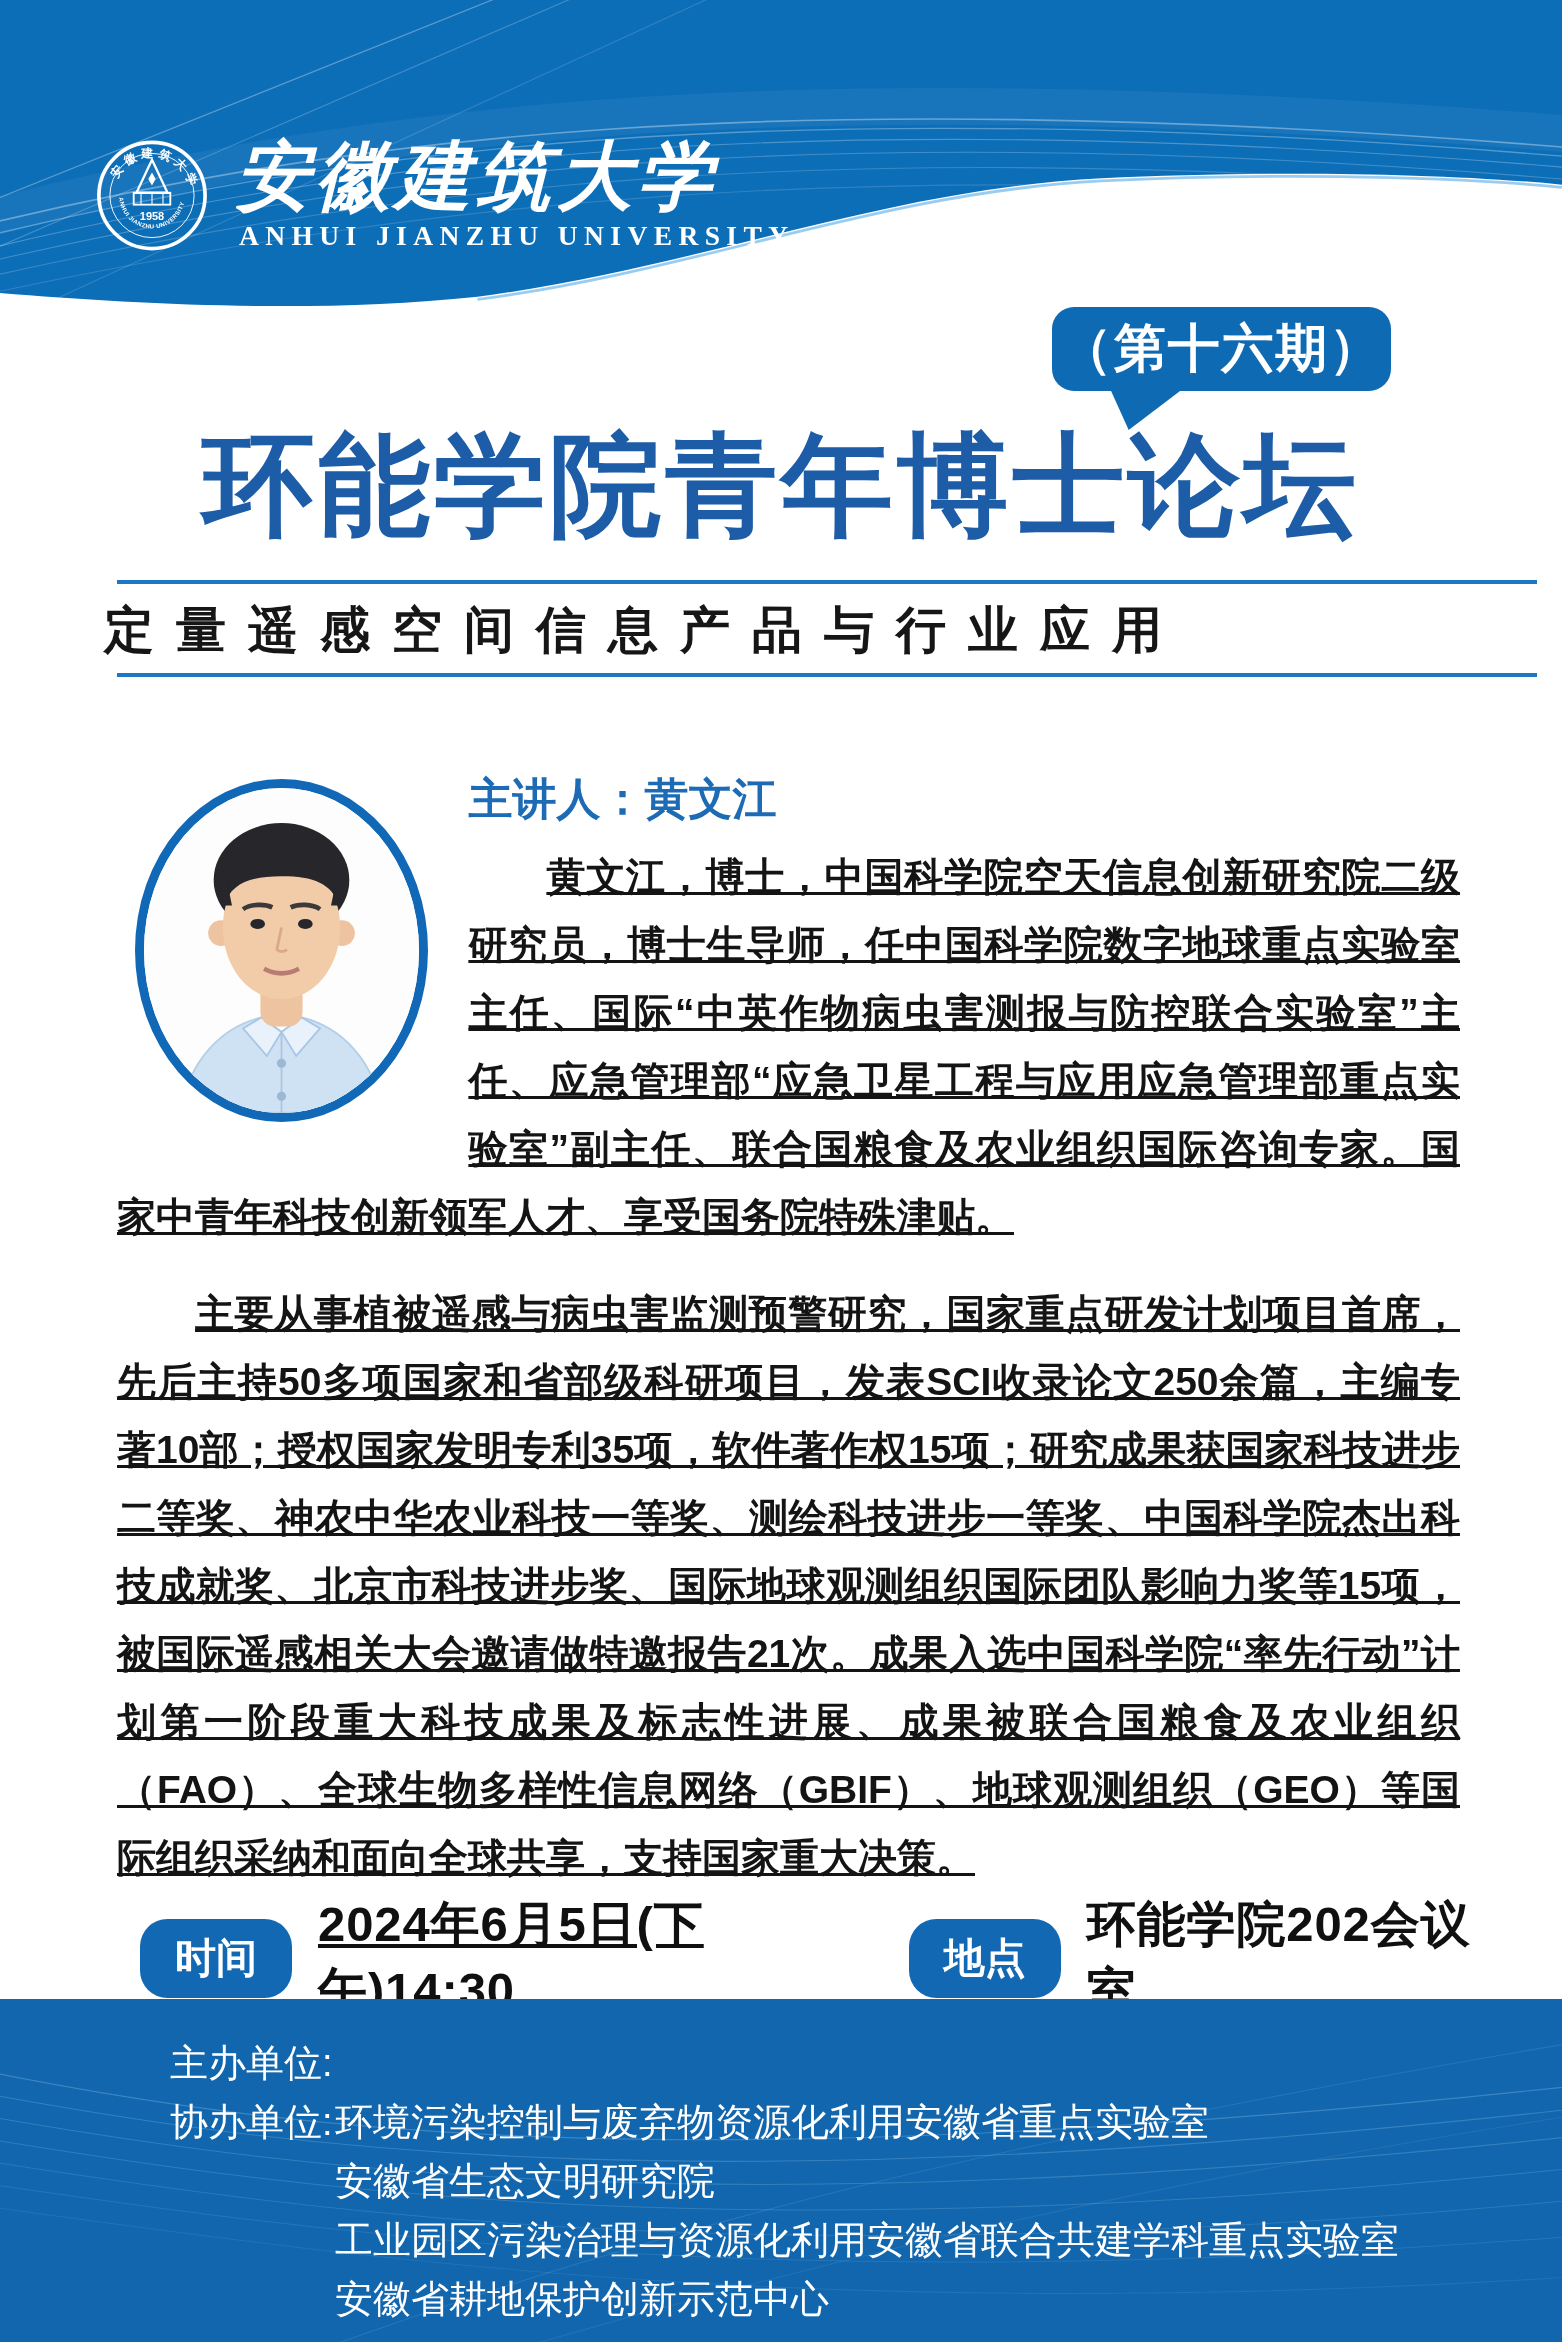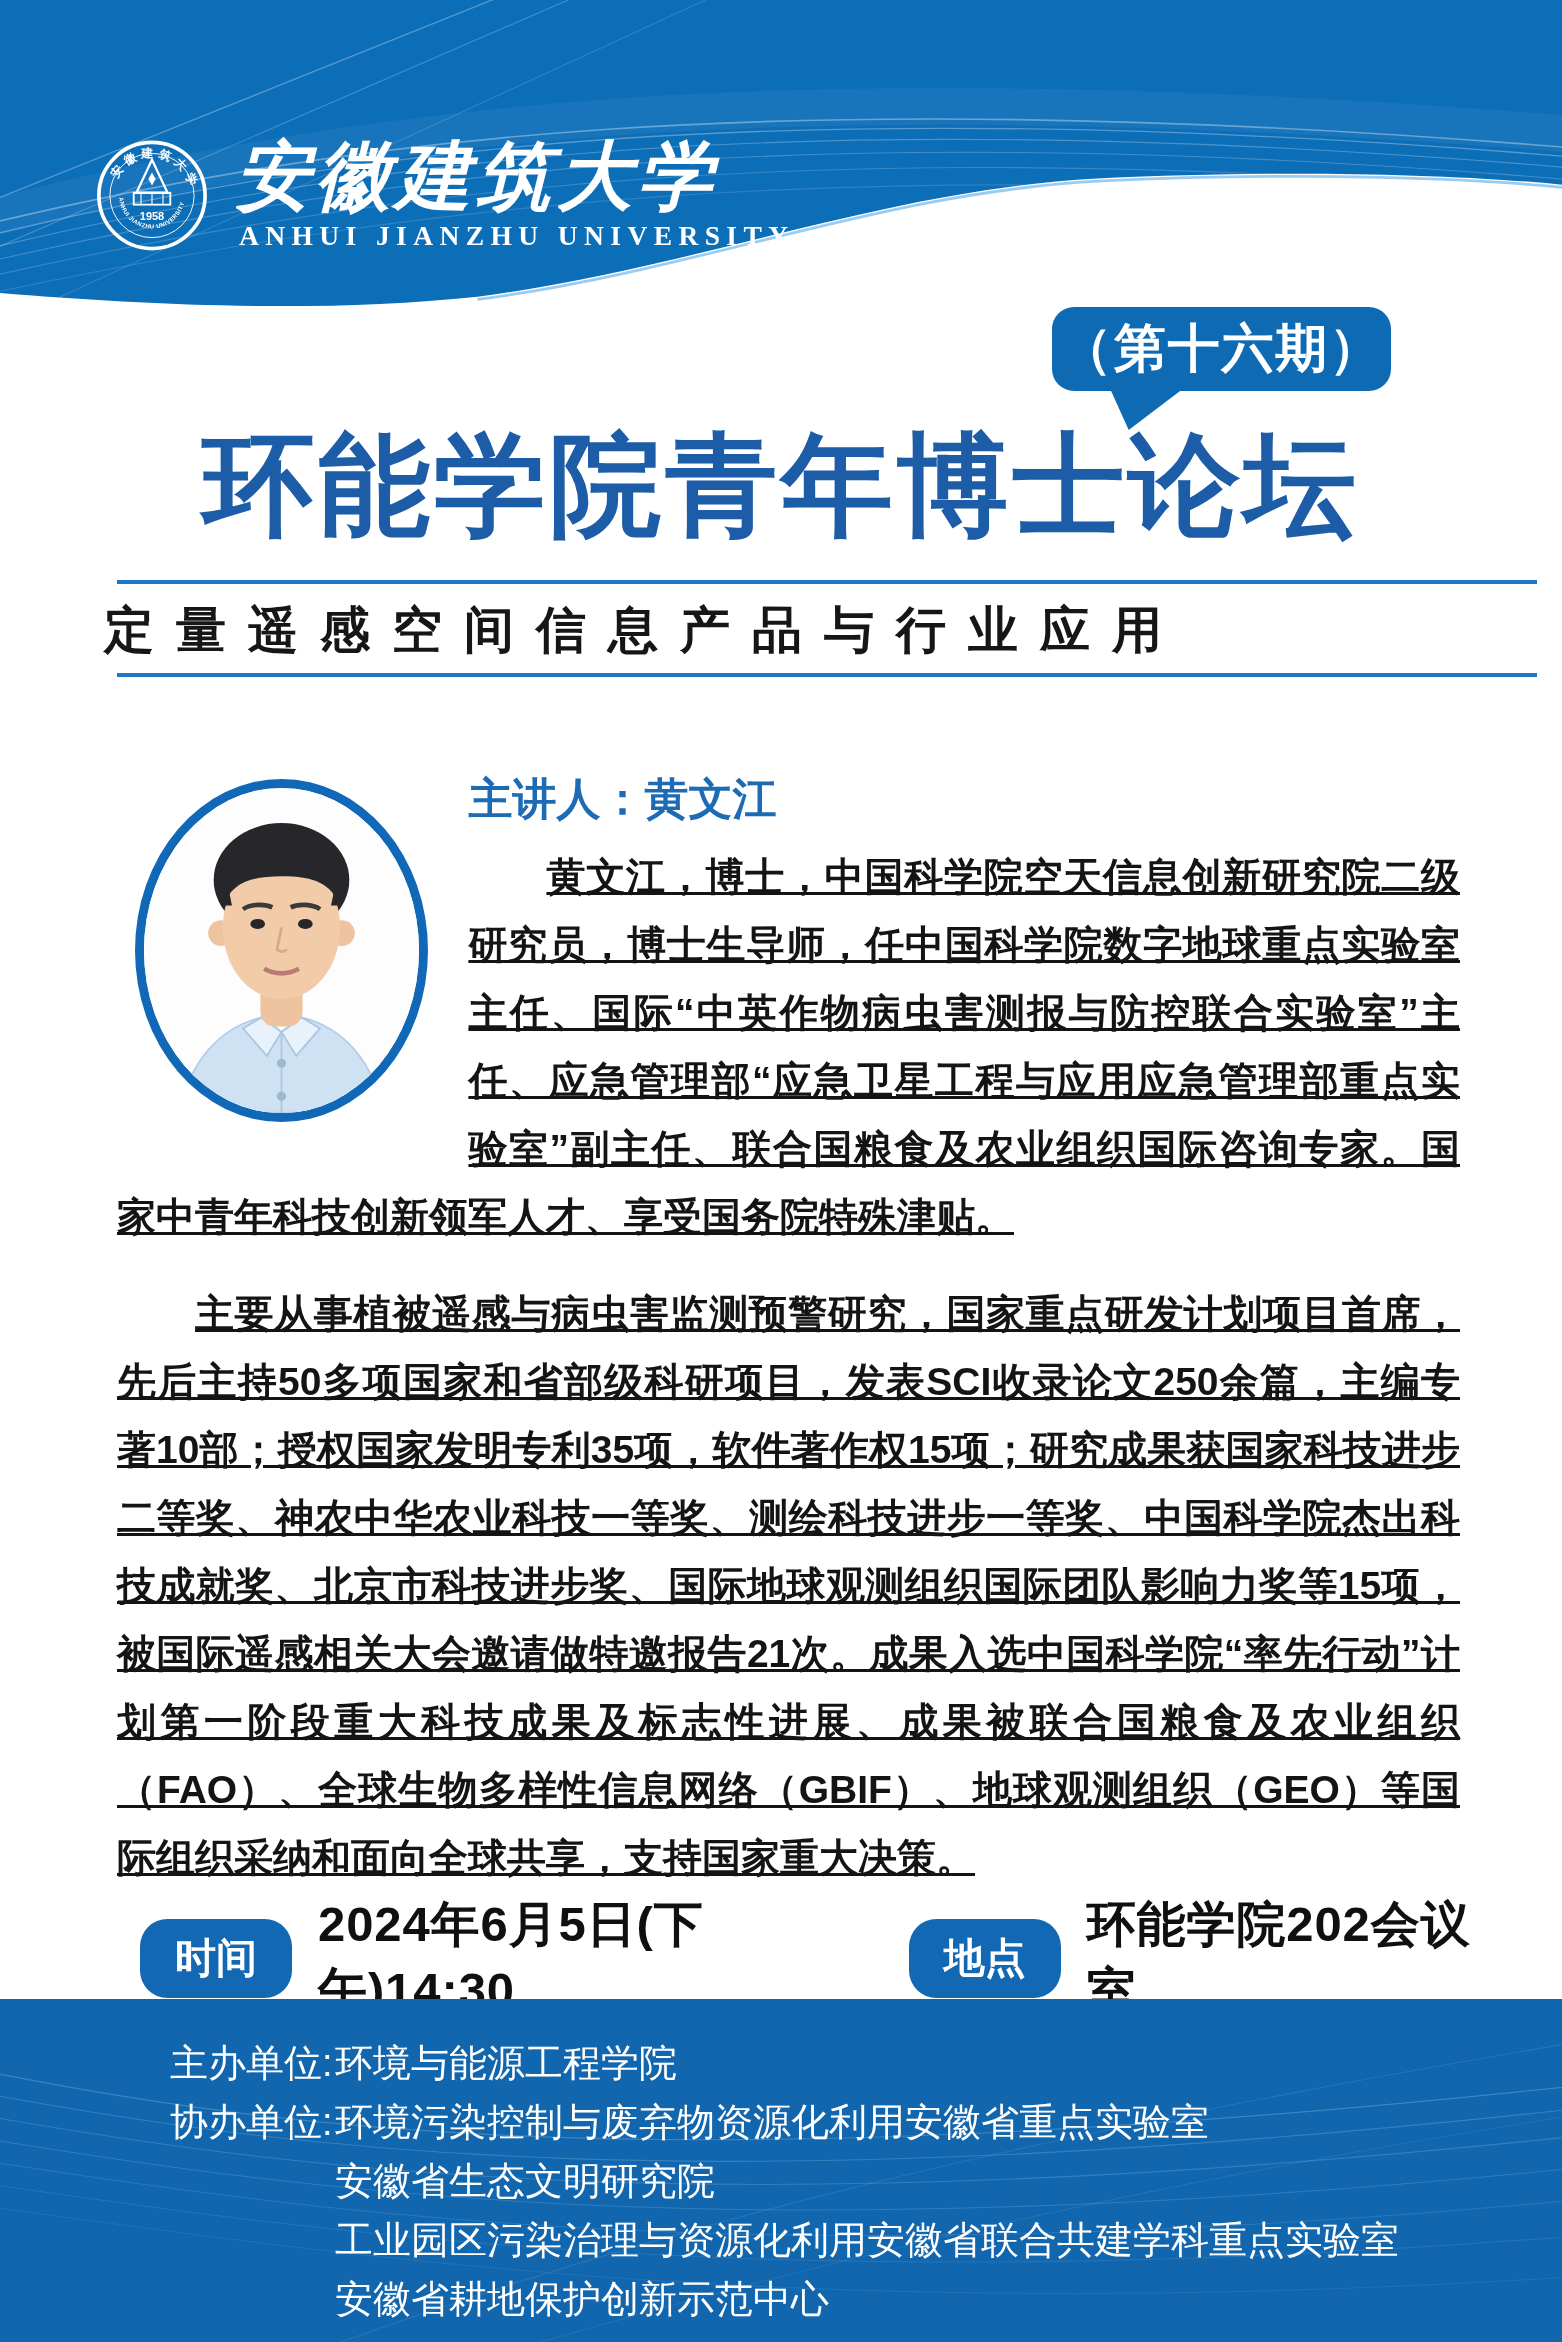--- a/index.html
+++ b/index.html
@@ -45,21 +45,21 @@
               font-weight:bold;font-size:44px;}
   .bio-p{margin:0;font-size:39px;line-height:68px;text-align:justify;
          text-indent:2em;font-weight:600;text-decoration:underline;}
   .bio-p + .bio-p{margin-top:29px;}
 
   
   .schedule{position:absolute;left:140px;top:1892px;width:1341px;display:flex;align-items:center;}
   .pill{background:#1268b2;color:#ffffff;font-weight:bold;font-size:41px;
         padding:12px 35px;border-radius:27.5px;flex:none;}
   .sched-value{color:#101010;font-weight:bold;font-size:49px;margin-left:26px;letter-spacing:0.9px;}
-  .sched-gap{margin-right:61px;}
+  .sched-gap{margin-right:61px;text-decoration:underline;}
 
   
   .footer{position:absolute;left:0;top:1999px;width:1562px;height:343px;background:#1166ae;}
   .org-list{position:relative;padding:35px 46px 0 170px;}
   .org-row{display:flex;color:#ffffff;font-weight:normal;font-size:38px;line-height:59px;}
   .org-label{width:165px;flex:none;}
   .org-value{flex:1;}
 </style>
 </head>
 <body>
@@ -181,21 +181,20 @@
         <path d="M-60,170 C360,236 840,305 1760,215" stroke-width="1.1" opacity="0.18"></path>
         <path d="M-60,195 C370,258 860,330 1760,255" stroke-width="1.1" opacity="0.15"></path>
         <path d="M-60,220 C380,280 880,360 1760,300" stroke-width="1.1" opacity="0.12"></path>
         <path d="M300,400 C700,250 1100,150 1760,40" stroke-width="1.2" opacity="0.15"></path>
         <path d="M500,400 C900,280 1300,190 1760,120" stroke-width="1.2" opacity="0.12"></path>
       </g>
     </svg>
     <div class="org-list">
       <div class="org-row">
         <span class="org-label">主办单位:</span>
-        <span class="org-value">环境与能源工程学院</span>
       </div>
       <div class="org-row">
         <span class="org-label">协办单位:</span>
         <span class="org-value">环境污染控制与废弃物资源化利用安徽省重点实验室</span>
       </div>
       <div class="org-row">
         <span class="org-label"></span>
         <span class="org-value">安徽省生态文明研究院</span>
       </div>
       <div class="org-row">

